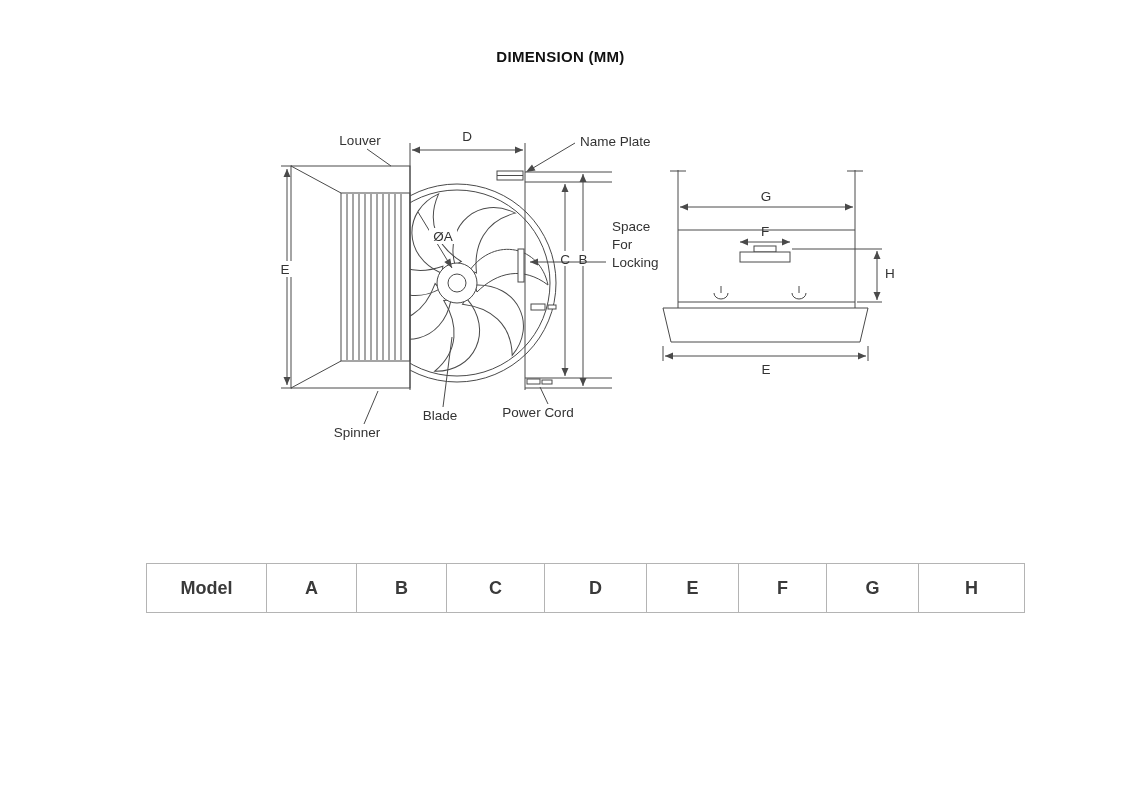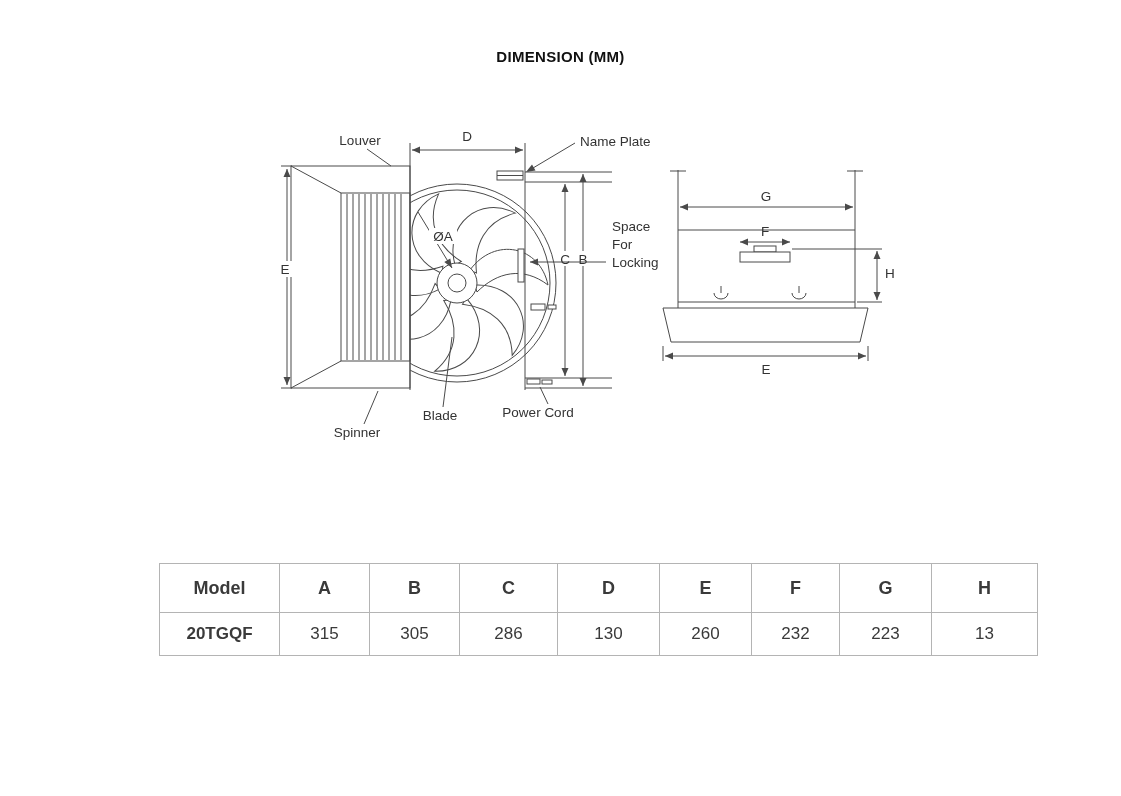--- a/index.html
+++ b/index.html
@@ -14,21 +14,21 @@
   }
   svg.diagram { position:absolute; top:0; left:0; }
   .ln { stroke:#4a4a4a; stroke-width:1; fill:none; }
   .wfill { stroke:#4a4a4a; stroke-width:1; fill:#ffffff; }
   .mask { fill:#ffffff; stroke:none; }
   .arrfill { fill:#4a4a4a; stroke:none; }
   text.lbl, text.dim {
     font-family:"Liberation Sans", sans-serif;
     font-size:13.5px; fill:#333333;
   }
-  .tbl-wrap { position:absolute; top:563px; left:159px;border-radius:13px; }
+  .tbl-wrap { position:absolute; top:563px; left:146px;border-radius:13px; }
   table.dim-table { border-collapse:collapse; table-layout:fixed; }
   .dim-table th, .dim-table td {
     border:1px solid #b4b4b4; text-align:center; vertical-align:middle;
     color:#3a3a3a; padding:0;
   }
   .dim-table thead th { height:48px; font-size:18px; font-weight:700; }
   .dim-table tbody th { height:42px; font-size:17px; font-weight:700; }
   .dim-table tbody td { height:42px; font-size:17px; font-weight:400; }
 </style>
 </head>
@@ -221,26 +221,15 @@
         <th>B</th>
         <th>C</th>
         <th>D</th>
         <th>E</th>
         <th>F</th>
         <th>G</th>
         <th>H</th>
       </tr>
     </thead>
     <tbody>
-      <tr>
-        <th>20TGQF</th>
-        <td>315</td>
-        <td>305</td>
-        <td>286</td>
-        <td>130</td>
-        <td>260</td>
-        <td>232</td>
-        <td>223</td>
-        <td>13</td>
-      </tr>
     </tbody>
   </table>
 </div>
 
 </body></html>

